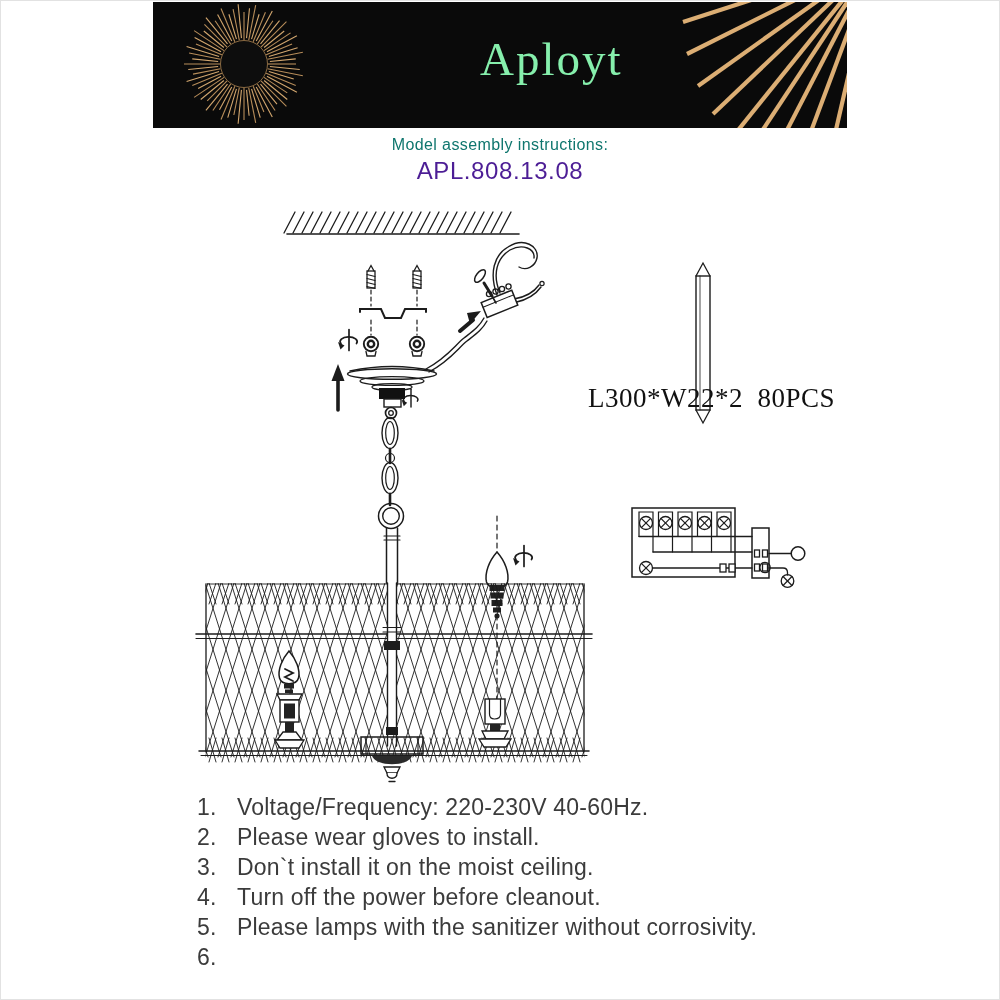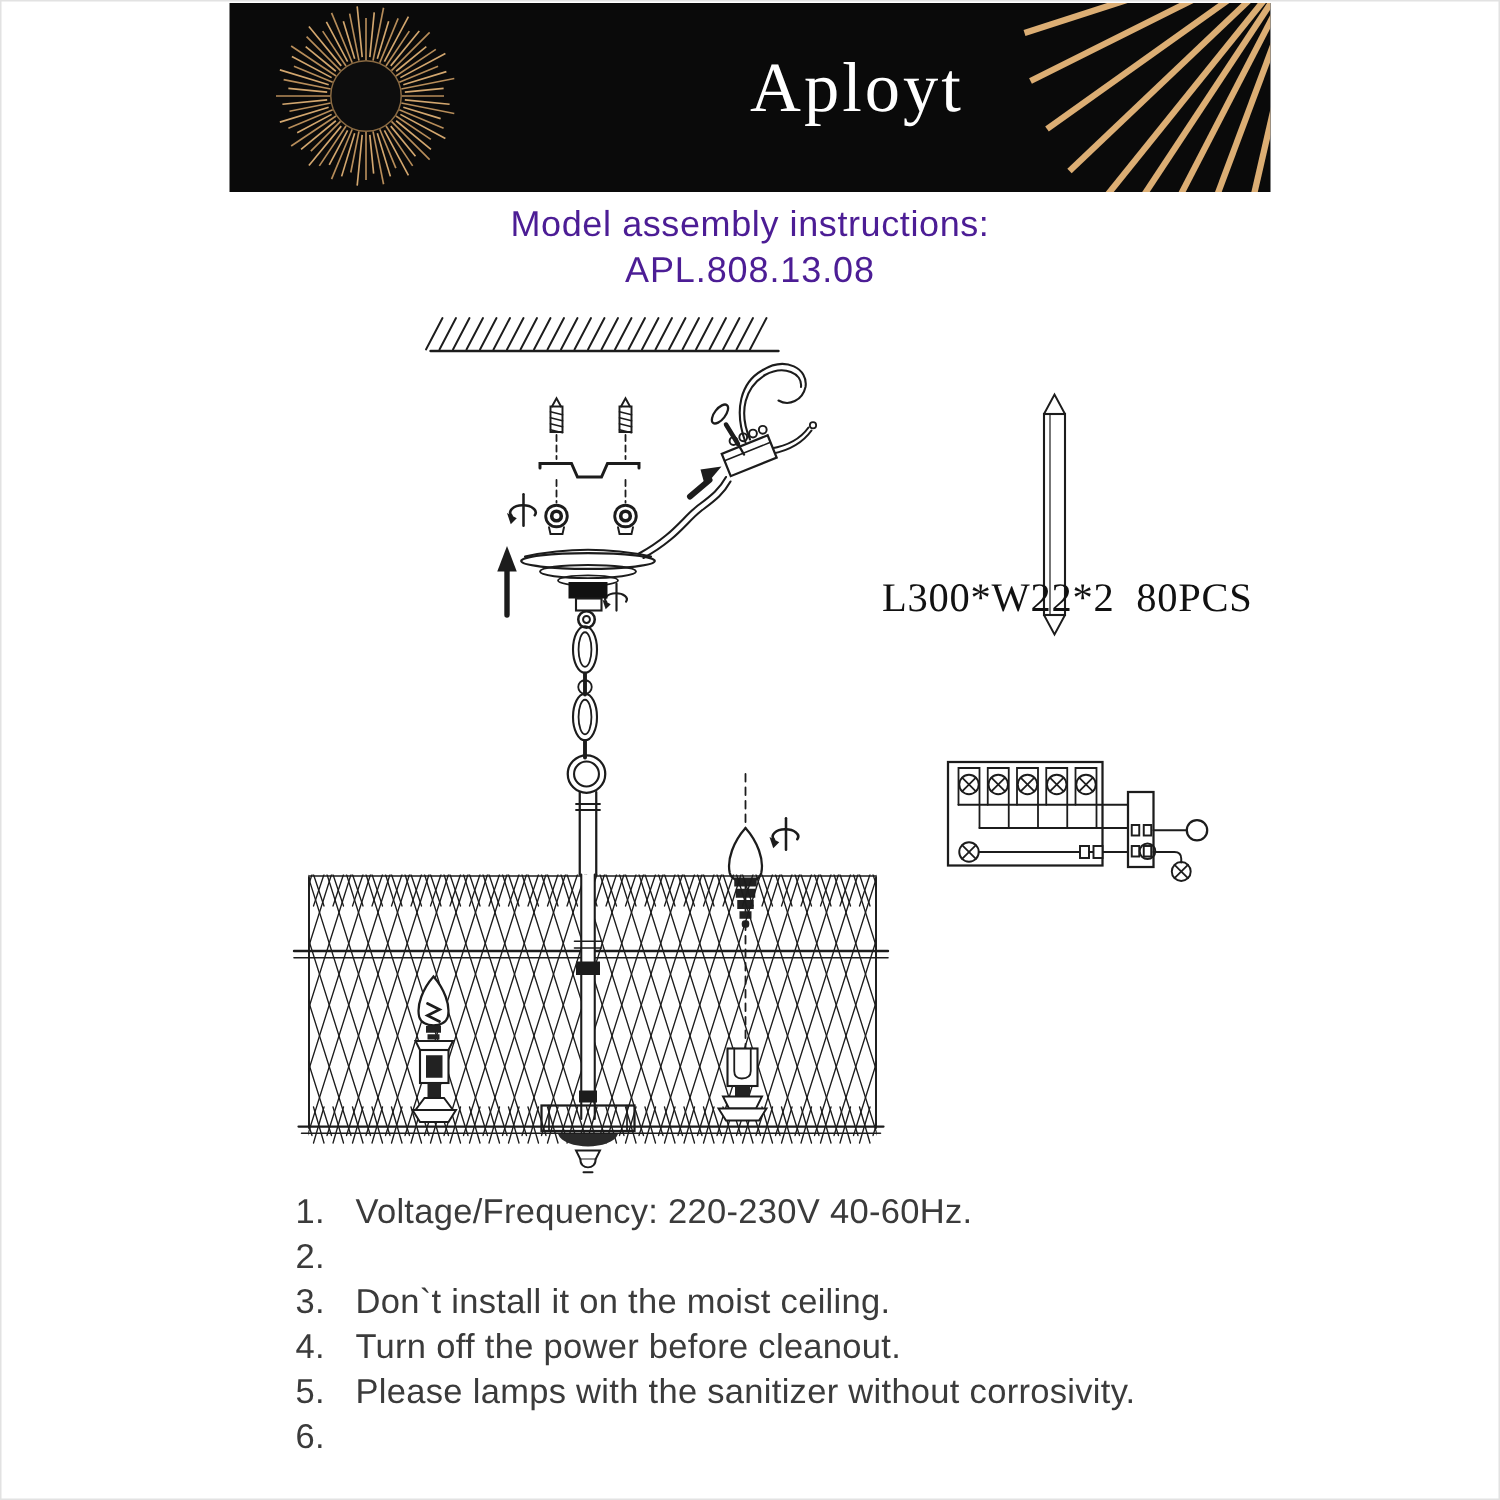--- a/index.html
+++ b/index.html
@@ -14,25 +14,24 @@
   }
   .banner {
     position:absolute; left:153px; top:2px; width:694px; height:126px;
     background:#0a0a0a; overflow:hidden;
   }
   .banner svg { position:absolute; left:0; top:0; }
   .brand {
     position:absolute; left:327px; top:30px; width:140px;
     font-family:"Liberation Serif", serif;
     font-size:47px; font-weight:400; letter-spacing:2px;
-    color:#ffffff;
-    margin-left:20px;
+    color:#86efac;
   }
   .title-block { position:absolute; left:0; top:136px; width:1000px; text-align:center; }
-  .title-line1 { font-size:24px; letter-spacing:0.4px; color:#4c1d95; }
+  .title-line1 { font-size:16px; letter-spacing:0.4px; color:#0f766e; }
   .title-line2 { font-size:24px; letter-spacing:0.6px; color:#4c1d95; margin-top:3px; }
   .drawing { position:absolute; left:0; top:0; width:1000px; height:1000px; }
   .part-label {
     position:absolute; font-family:"Liberation Serif", serif;
     font-size:27px; color:#111; white-space:pre; letter-spacing:0.5px;margin-top:35px;
   }
   .label-left  { left:588px; top:348px; width:106px; text-align:right; }
   .label-right { left:715px; top:348px; }
   .instructions { position:absolute; left:197px; top:794px; }
   .instr-row { display:flex; height:30px; align-items:flex-start; font-size:23px; color:#3b3b3b; letter-spacing:0.2px; }
@@ -582,20 +581,21 @@
 <div class="part-label label-left">L300*W22</div>
 <div class="part-label label-right">*2  80PCS</div>
 
 <div class="instructions">
   <div class="instr-row">
     <span class="instr-num">1.</span>
     <span class="instr-text">Voltage/Frequency: 220-230V 40-60Hz.</span>
   </div>
   <div class="instr-row">
     <span class="instr-num">2.</span>
+    <span class="instr-text">Please wear gloves to install.</span>
   </div>
   <div class="instr-row">
     <span class="instr-num">3.</span>
     <span class="instr-text">Don`t install it on the moist ceiling.</span>
   </div>
   <div class="instr-row">
     <span class="instr-num">4.</span>
     <span class="instr-text">Turn off the power before cleanout.</span>
   </div>
   <div class="instr-row">

